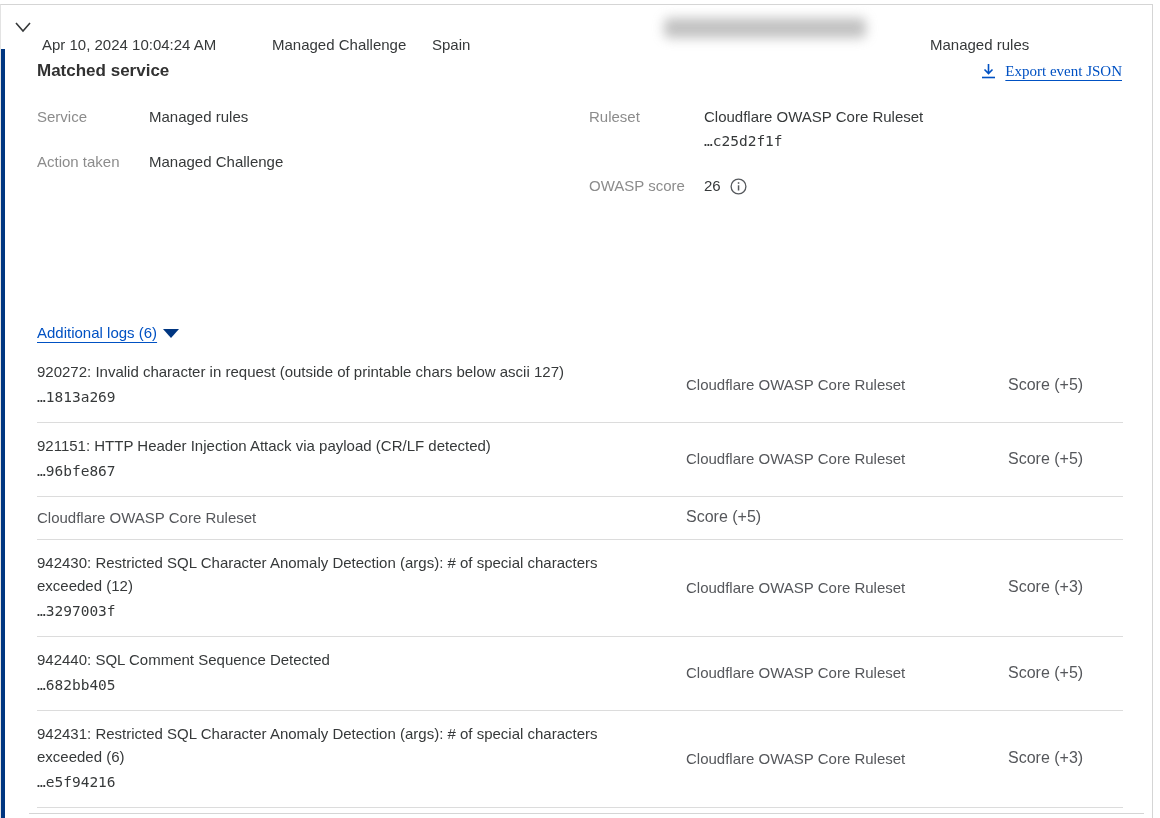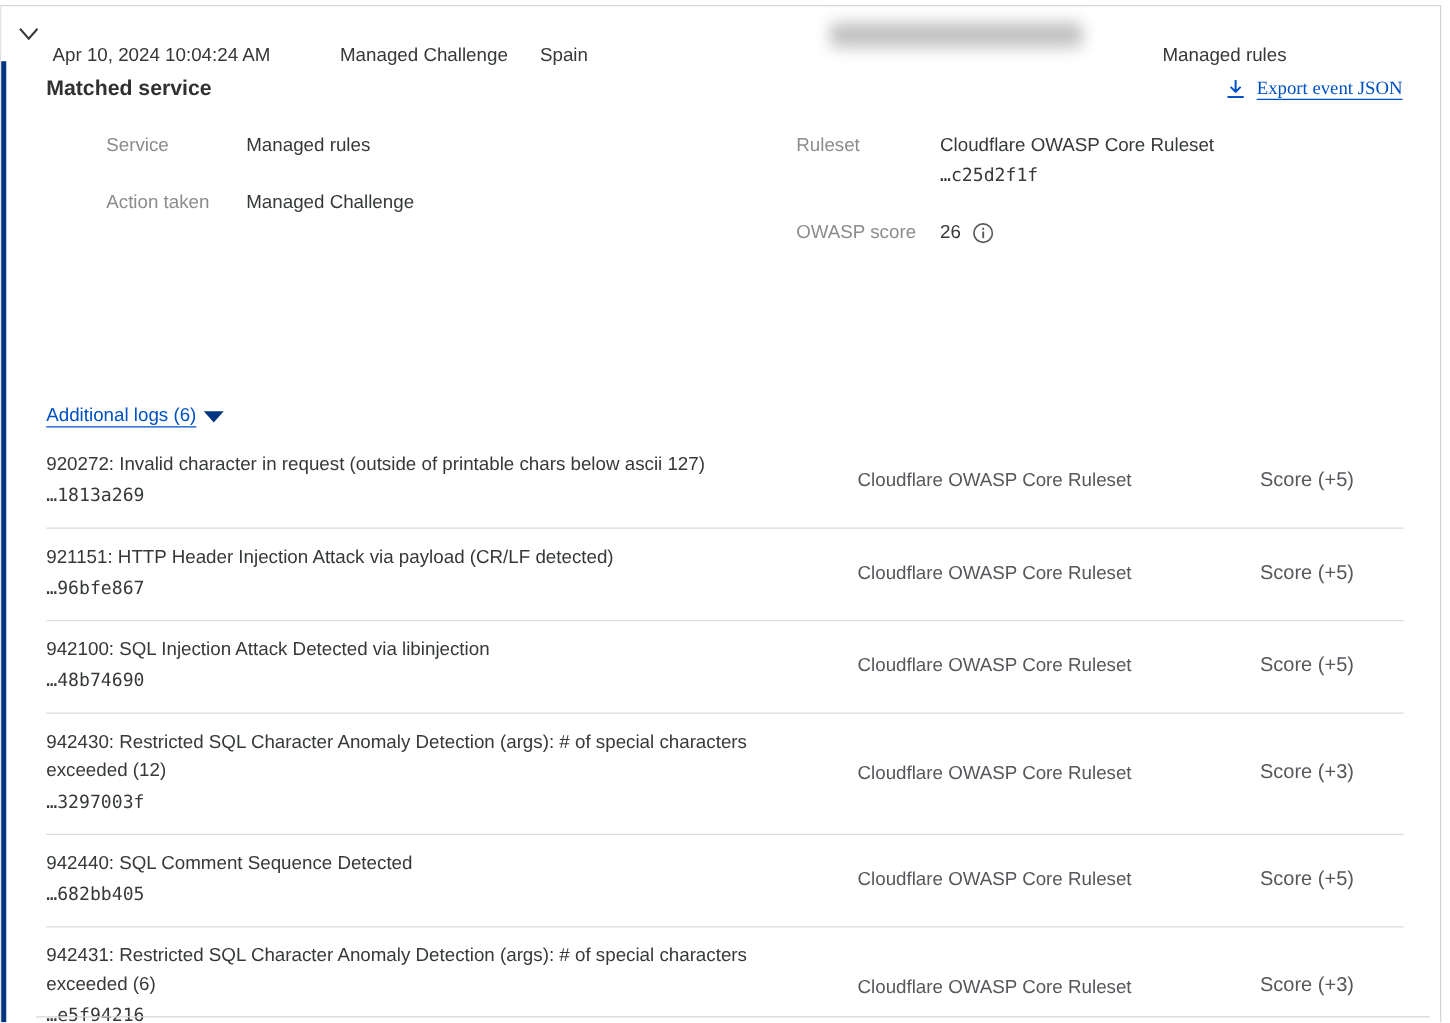--- a/index.html
+++ b/index.html
@@ -22,21 +22,21 @@
   
   .detail {
     position:absolute; left:0; top:44px; bottom:0; right:0;
     border-left:4px solid #003681; padding:12px 30px 0 32px;
   }
   .detail-head { display:flex; justify-content:space-between; align-items:center; margin-bottom:24px; }
   .detail-title { font-size:17px; font-weight:700; color:#313131; }
   .export-link { display:flex; align-items:center; gap:9px; color:#0051c3; font-size:15px; cursor:pointer; }
   .export-link .txt { text-decoration:underline; text-underline-offset:4px;font-family:Liberation Serif, serif; }
   
-  .fields { position:relative; min-height:215px;margin-left:48px; }
+  .fields { position:relative; min-height:215px; }
   .fgroup-left { position:absolute; left:0; top:0; }
   .fgroup-right { position:absolute; left:552px; top:0; }
   .frow { display:flex; margin-bottom:21px; font-size:15px; line-height:24px; }
   .flabel { color:#8c8c8c; flex:0 0 112px; }
   .fgroup-right .flabel { flex:0 0 115px; }
   .fvalue { color:#36393a; width:245px; }
   .fgroup-left .fvalue { width:auto; }
   .hash { font-family:"DejaVu Sans Mono","Liberation Mono",monospace; font-size:14.5px; color:#36393a; }
   .owasp-row .fvalue { width:auto; display:flex; align-items:center; gap:9px; }
   .info-icon { width:17px; height:17px; display:inline-block; }
@@ -146,24 +146,20 @@
         <div class="log-row">
           <div class="log-desc">
             <div>921151: HTTP Header Injection Attack via payload (CR/LF detected)</div>
             <div class="hash log-hash">…96bfe867</div>
           </div>
           <div class="log-ruleset">Cloudflare OWASP Core Ruleset</div>
           <div class="log-score">Score (+5)</div>
         </div>
 
         <div class="log-row">
-          <div class="log-desc">
-            <div>942100: SQL Injection Attack Detected via libinjection</div>
-            <div class="hash log-hash">…48b74690</div>
-          </div>
           <div class="log-ruleset">Cloudflare OWASP Core Ruleset</div>
           <div class="log-score">Score (+5)</div>
         </div>
 
         <div class="log-row">
           <div class="log-desc">
             <div>942430: Restricted SQL Character Anomaly Detection (args): # of special characters exceeded (12)</div>
             <div class="hash log-hash">…3297003f</div>
           </div>
           <div class="log-ruleset">Cloudflare OWASP Core Ruleset</div>

